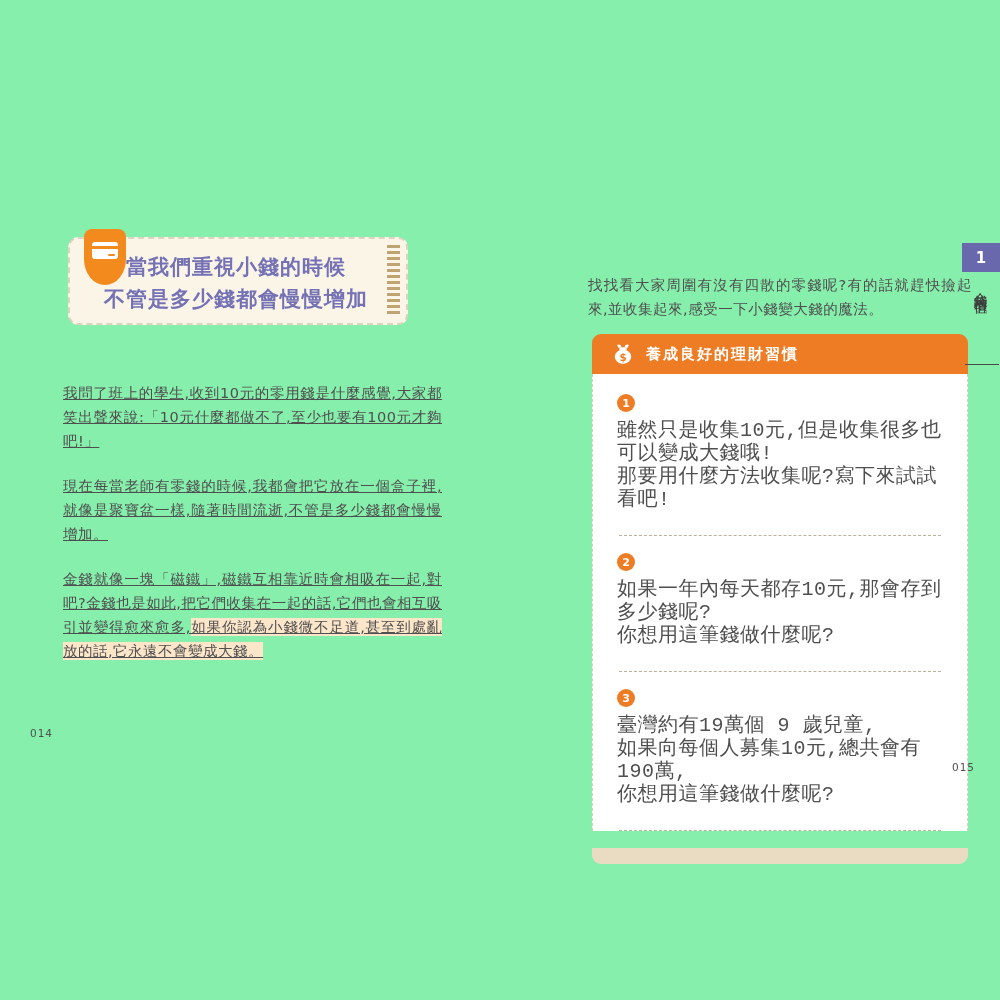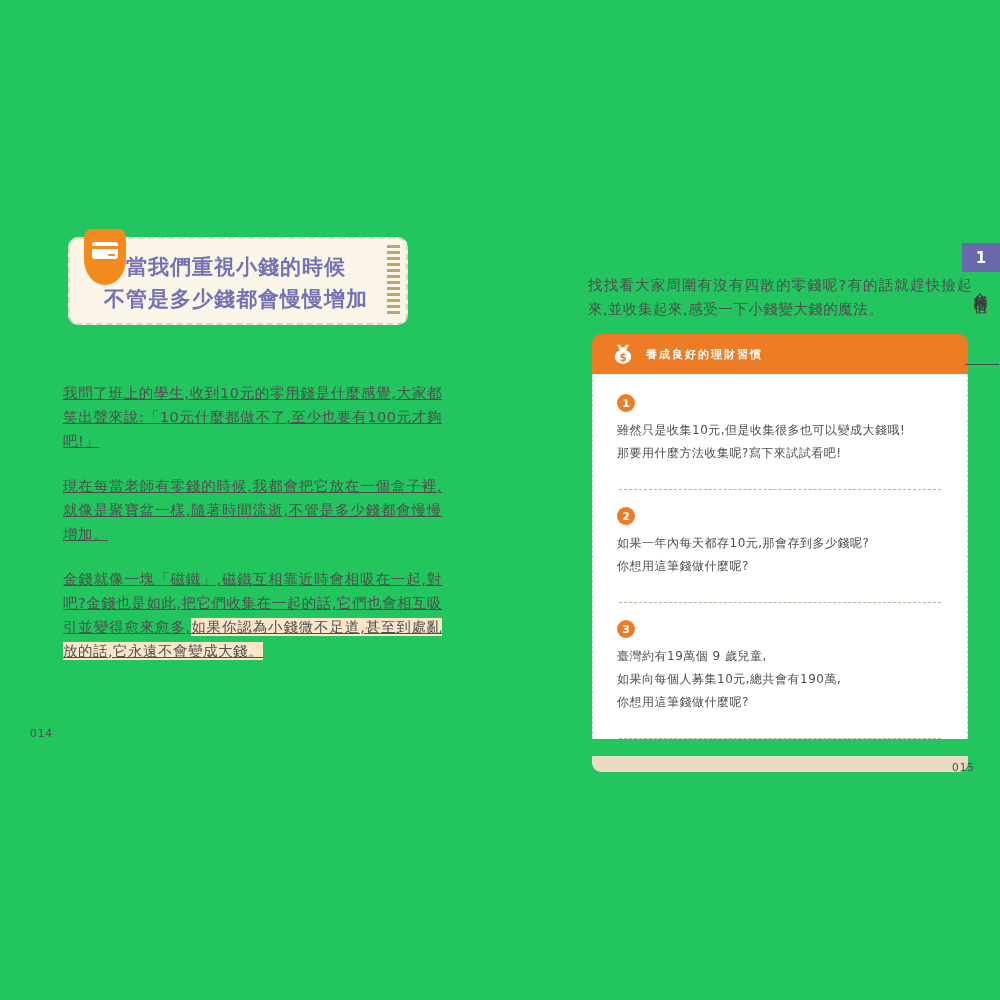--- a/index.html
+++ b/index.html
@@ -1,19 +1,19 @@
 <!DOCTYPE html>
 <html><head>
 <meta charset="utf-8">
 <style>
   * { margin:0; padding:0; box-sizing:border-box; }
   html,body { width:1000px; height:1000px; background:#ffffff; }
   body { font-family:"DejaVu Sans","Liberation Sans",sans-serif; color:#4b4b4b; position:relative; }
 
-  .spread { position:absolute; inset:0; background:#22c55e; }
+  .spread { position:absolute; inset:0; background:#86efac; }
 
   
   .banner { position:absolute; left:68px; top:237px; width:340px; height:88px;
             background:#fbf5e8; border:2px dashed #ddd3bf; border-radius:10px; }
   .banner-title { position:absolute; left:30px; right:34px; top:12px; text-align:center;
                   color:#7472b5; font-weight:bold; font-size:21px; line-height:32px; letter-spacing:1px; }
   .badge { position:absolute; left:14px; top:-10px; width:42px; height:56px; background:#f28a1e;
            border-radius:8px 8px 21px 21px / 8px 8px 26px 26px; }
   .badge .card { position:absolute; left:8px; top:13px; width:26px; height:17px; background:#ffffff; border-radius:3px; }
   .badge .card .stripe { position:absolute; left:0; top:4px; width:26px; height:3px; background:#f28a1e; }
@@ -32,27 +32,27 @@
   .pageno-left { left:30px; top:727px; }
   .pageno-right { left:952px; top:761px; }
 
   
   .intro { position:absolute; left:588px; top:273px; width:384px;
            font-size:14.5px; line-height:24px; letter-spacing:.5px; text-align:justify; color:#4f4f4f; }
 
   .tipbox { position:absolute; left:592px; top:334px; width:376px; }
   .tipbox-header { height:40px; background:#ee7c24; border-radius:9px 9px 0 0;
                    display:flex; align-items:center; padding-left:18px; gap:10px; }
-  .tipbox-header .title { color:#ffffff; font-weight:bold; font-size:11px; letter-spacing:2px; }
+  .tipbox-header .title { color:#ffffff; font-weight:bold; font-size:15px; letter-spacing:2px; }
   .tipbox-body { background:#ffffff; border-left:1px dashed #d8cdb8; border-right:1px dashed #d8cdb8;
                  padding:20px 24px 0 24px; }
   .tip-item .num { width:18px; height:18px; border-radius:50%; background:#ee7c24; color:#fff;
                    font-size:11px; font-weight:bold; display:flex; align-items:center; justify-content:center;
                    margin-bottom:7px; }
-  .tip-item .txt { font-size:12px; line-height:23px; letter-spacing:.5px; color:#4f4f4f; white-space:pre-line; }
+  .tip-item .txt { font-size:20px; line-height:23px; letter-spacing:.5px; color:#4f4f4f; white-space:pre-line;font-family:Liberation Mono, monospace; }
   .tip-sep { border-bottom:1px dashed #bdb298; margin:24px 2px 17px 2px; }
   .tipbox-footer { height:16px; background:#e9dcc2; border-radius:0 0 9px 9px; }
 
   
   .chapter-tab { position:absolute; left:962px; top:243px; width:38px; height:29px; background:#6a68ad;
                  color:#ffffff; font-weight:bold; font-size:15px; display:flex; align-items:center; justify-content:center; }
   .chapter-title { position:absolute; left:962px; top:282px; width:38px; height:110px;
                    writing-mode:vertical-rl; text-orientation:upright;
                    font-size:13.5px; letter-spacing:2px; color:#3c3c3c;
                    display:flex; justify-content:flex-start; margin:0 auto; text-align:center; }

